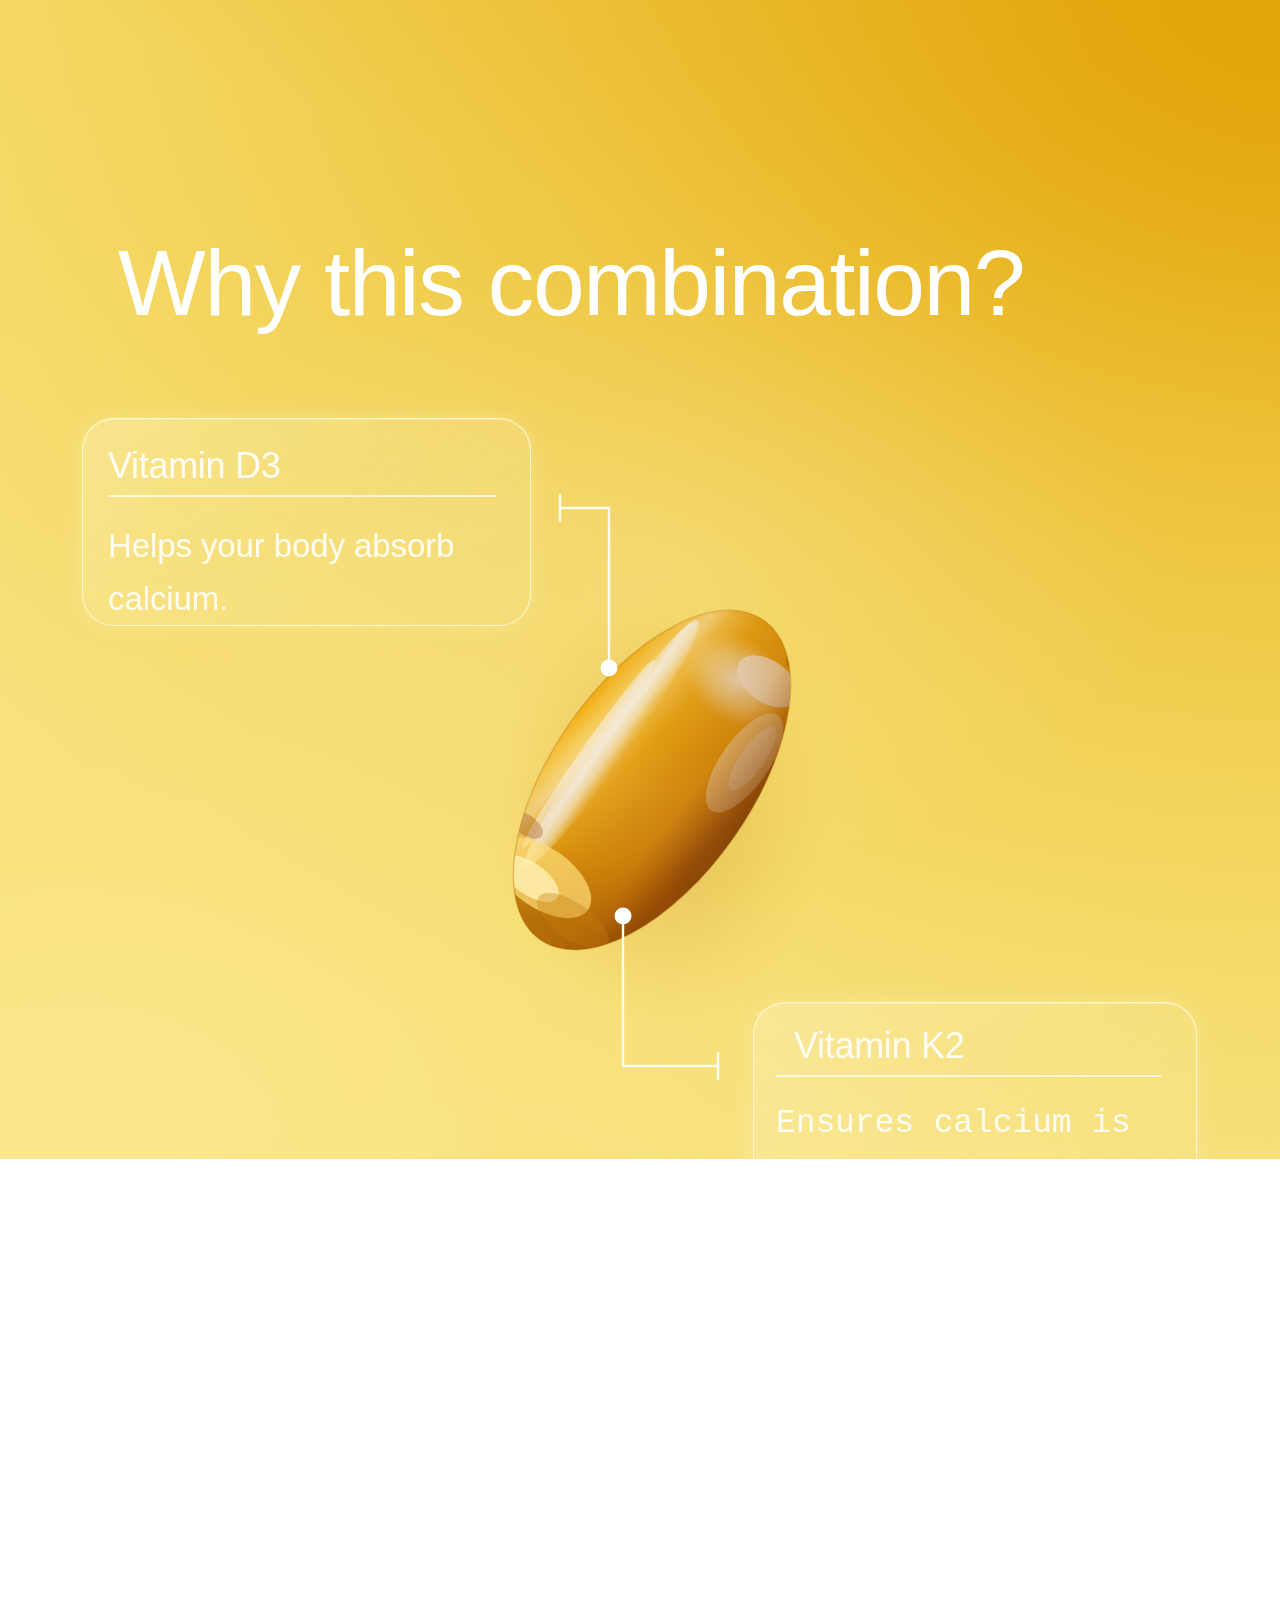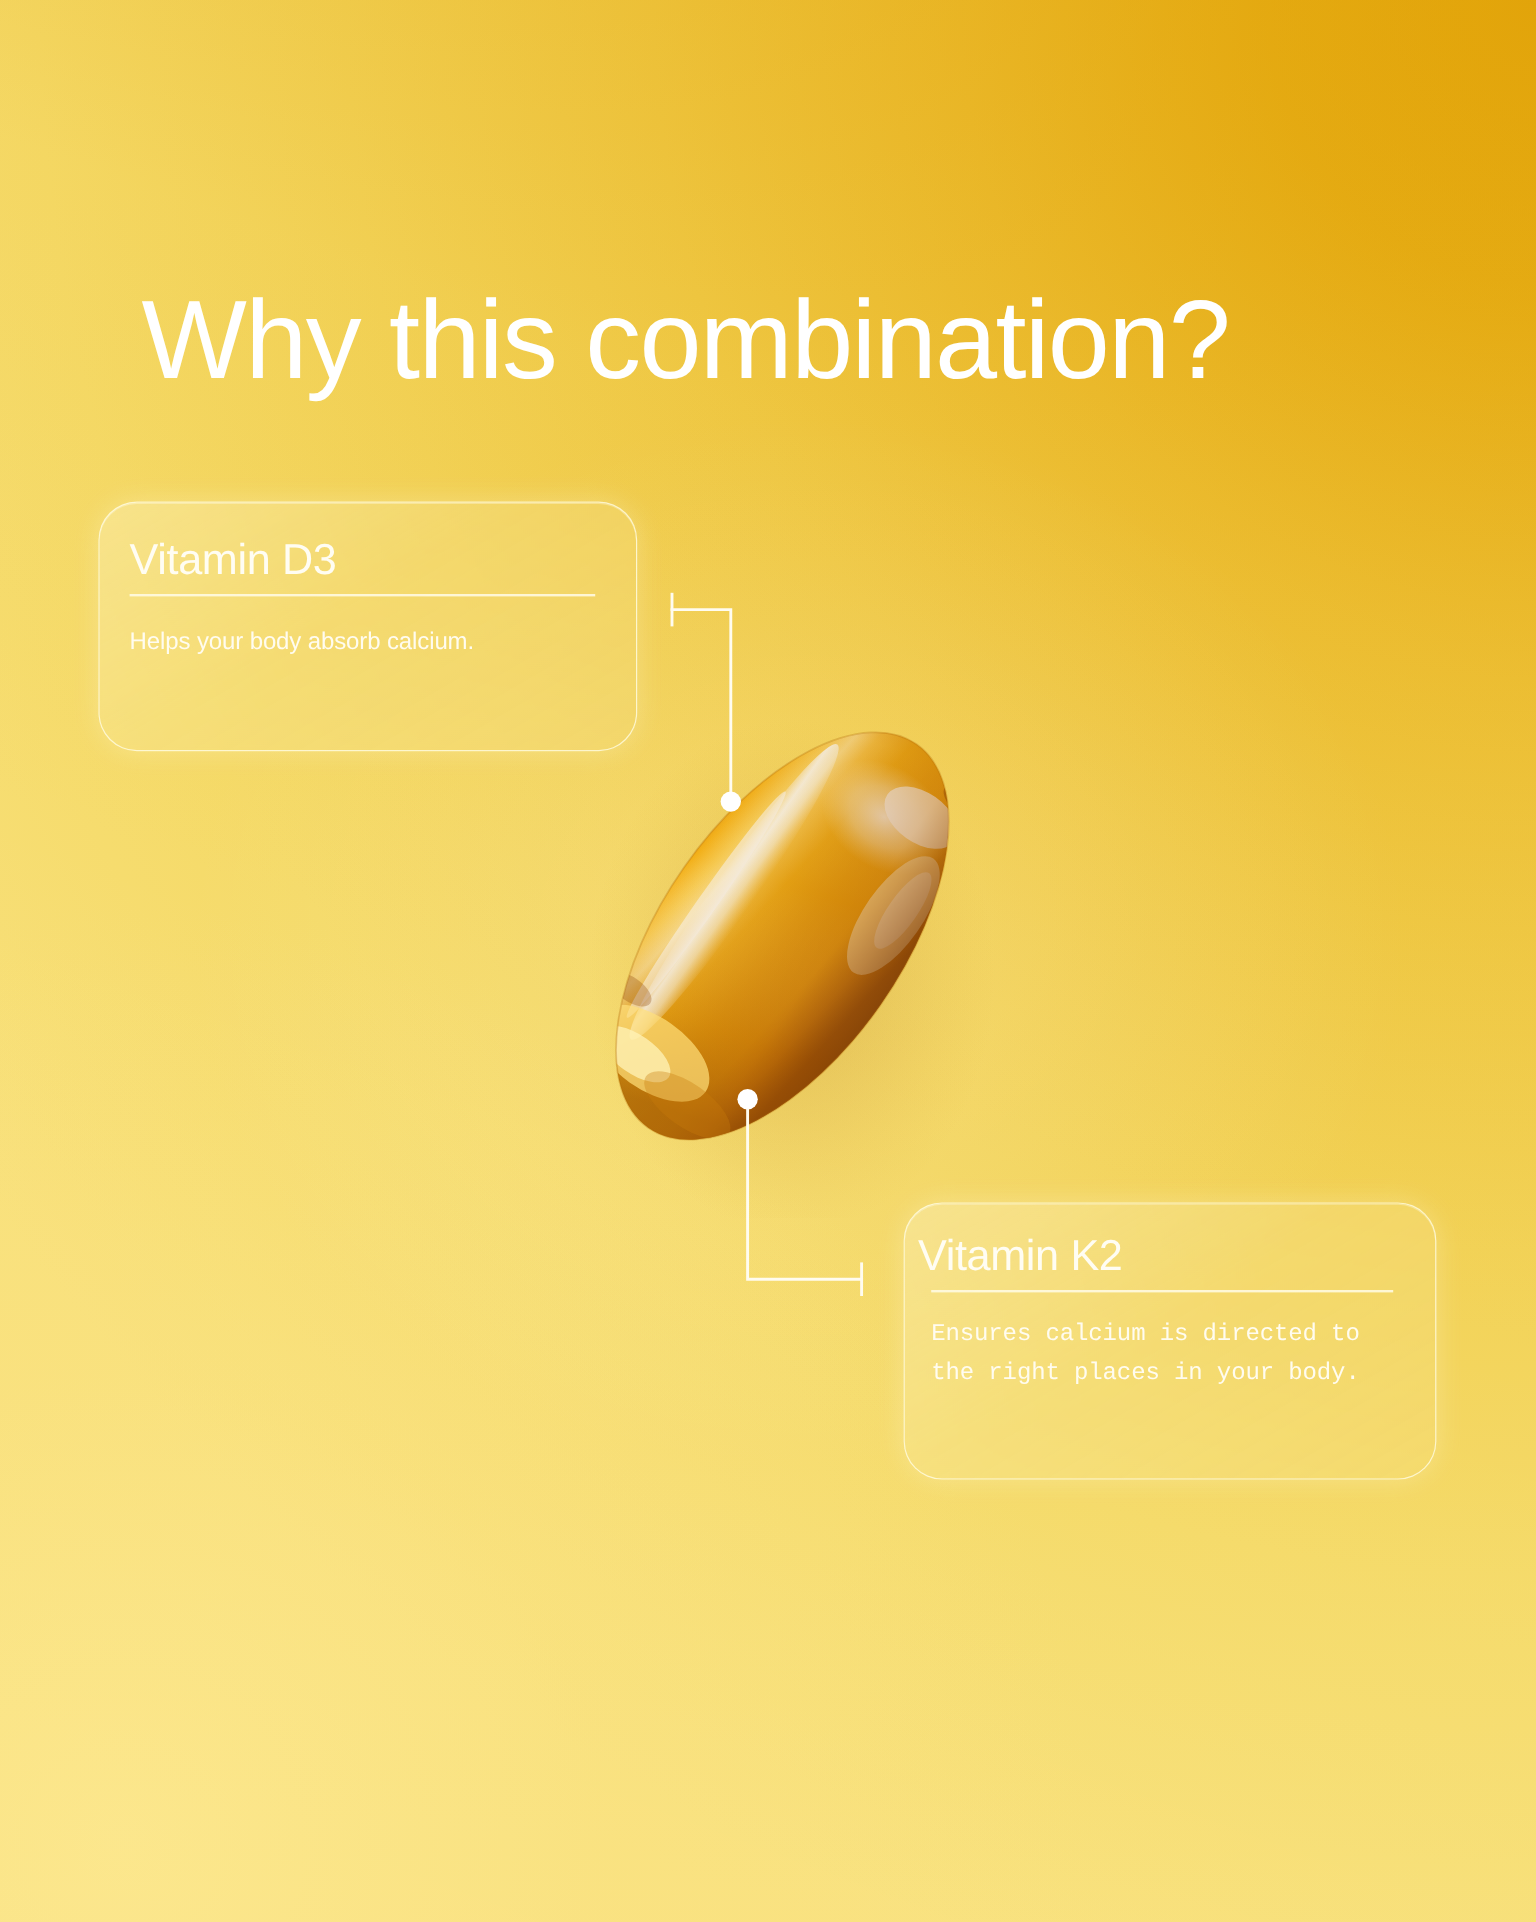--- a/index.html
+++ b/index.html
@@ -7,23 +7,23 @@
 
   html, body {
     width:1280px; height:1602px;
     overflow:hidden;
     font-family:"Liberation Sans", sans-serif;
   }
 
   
   #stage {
     position:relative;
-    width:1280px; height:1602px;
+    width:1280px; height:1159px;
     overflow:hidden;
-    background:#0f172a;
+    background:#be185d;
   }
 
   
   #bg-base {
     position:absolute; inset:0;
     background:
       radial-gradient(125% 105% at 100% 0%,
         #E2A50B 0%, #E5AC14 14%, #EBBB2E 30%,
         #EFC844 46%, #F2D257 62%, #F5DA68 78%, #F8E079 100%);
   }
@@ -86,34 +86,34 @@
   .card-title {
     position:absolute;
     color:#FFFDF3;
     font-size:36px;
     font-weight:300;
     letter-spacing:-0.3px;
     line-height:1;
     white-space:nowrap;
   }
   #card-d3 .card-title { left:25px; top:29px; }
-  #card-k2 .card-title { left:11px; top:25px; }
+  #card-k2 .card-title { left:40px; top:25px; }
 
   .card-divider {
     position:absolute;
     height:1.5px;
     background:rgba(255,252,232,0.85);
   }
   #card-d3 .card-divider { left:25px; top:76px;  width:388px; }
   #card-k2 .card-divider { left:22px; top:72px;  width:385px; }
 
   .card-body {
     position:absolute;
     color:#FFFCF0;
-    font-size:20px;
+    font-size:33px;
     font-weight:300;
     line-height:1.62;
     letter-spacing:-0.1px;
   }
   #card-d3 .card-body { left:25px; top:100px; width:400px; }
   #card-k2 .card-body { left:22px; top:94px;  width:400px;font-family:Liberation Mono, monospace; }
 
   
   #connectors {
     position:absolute; inset:0;

